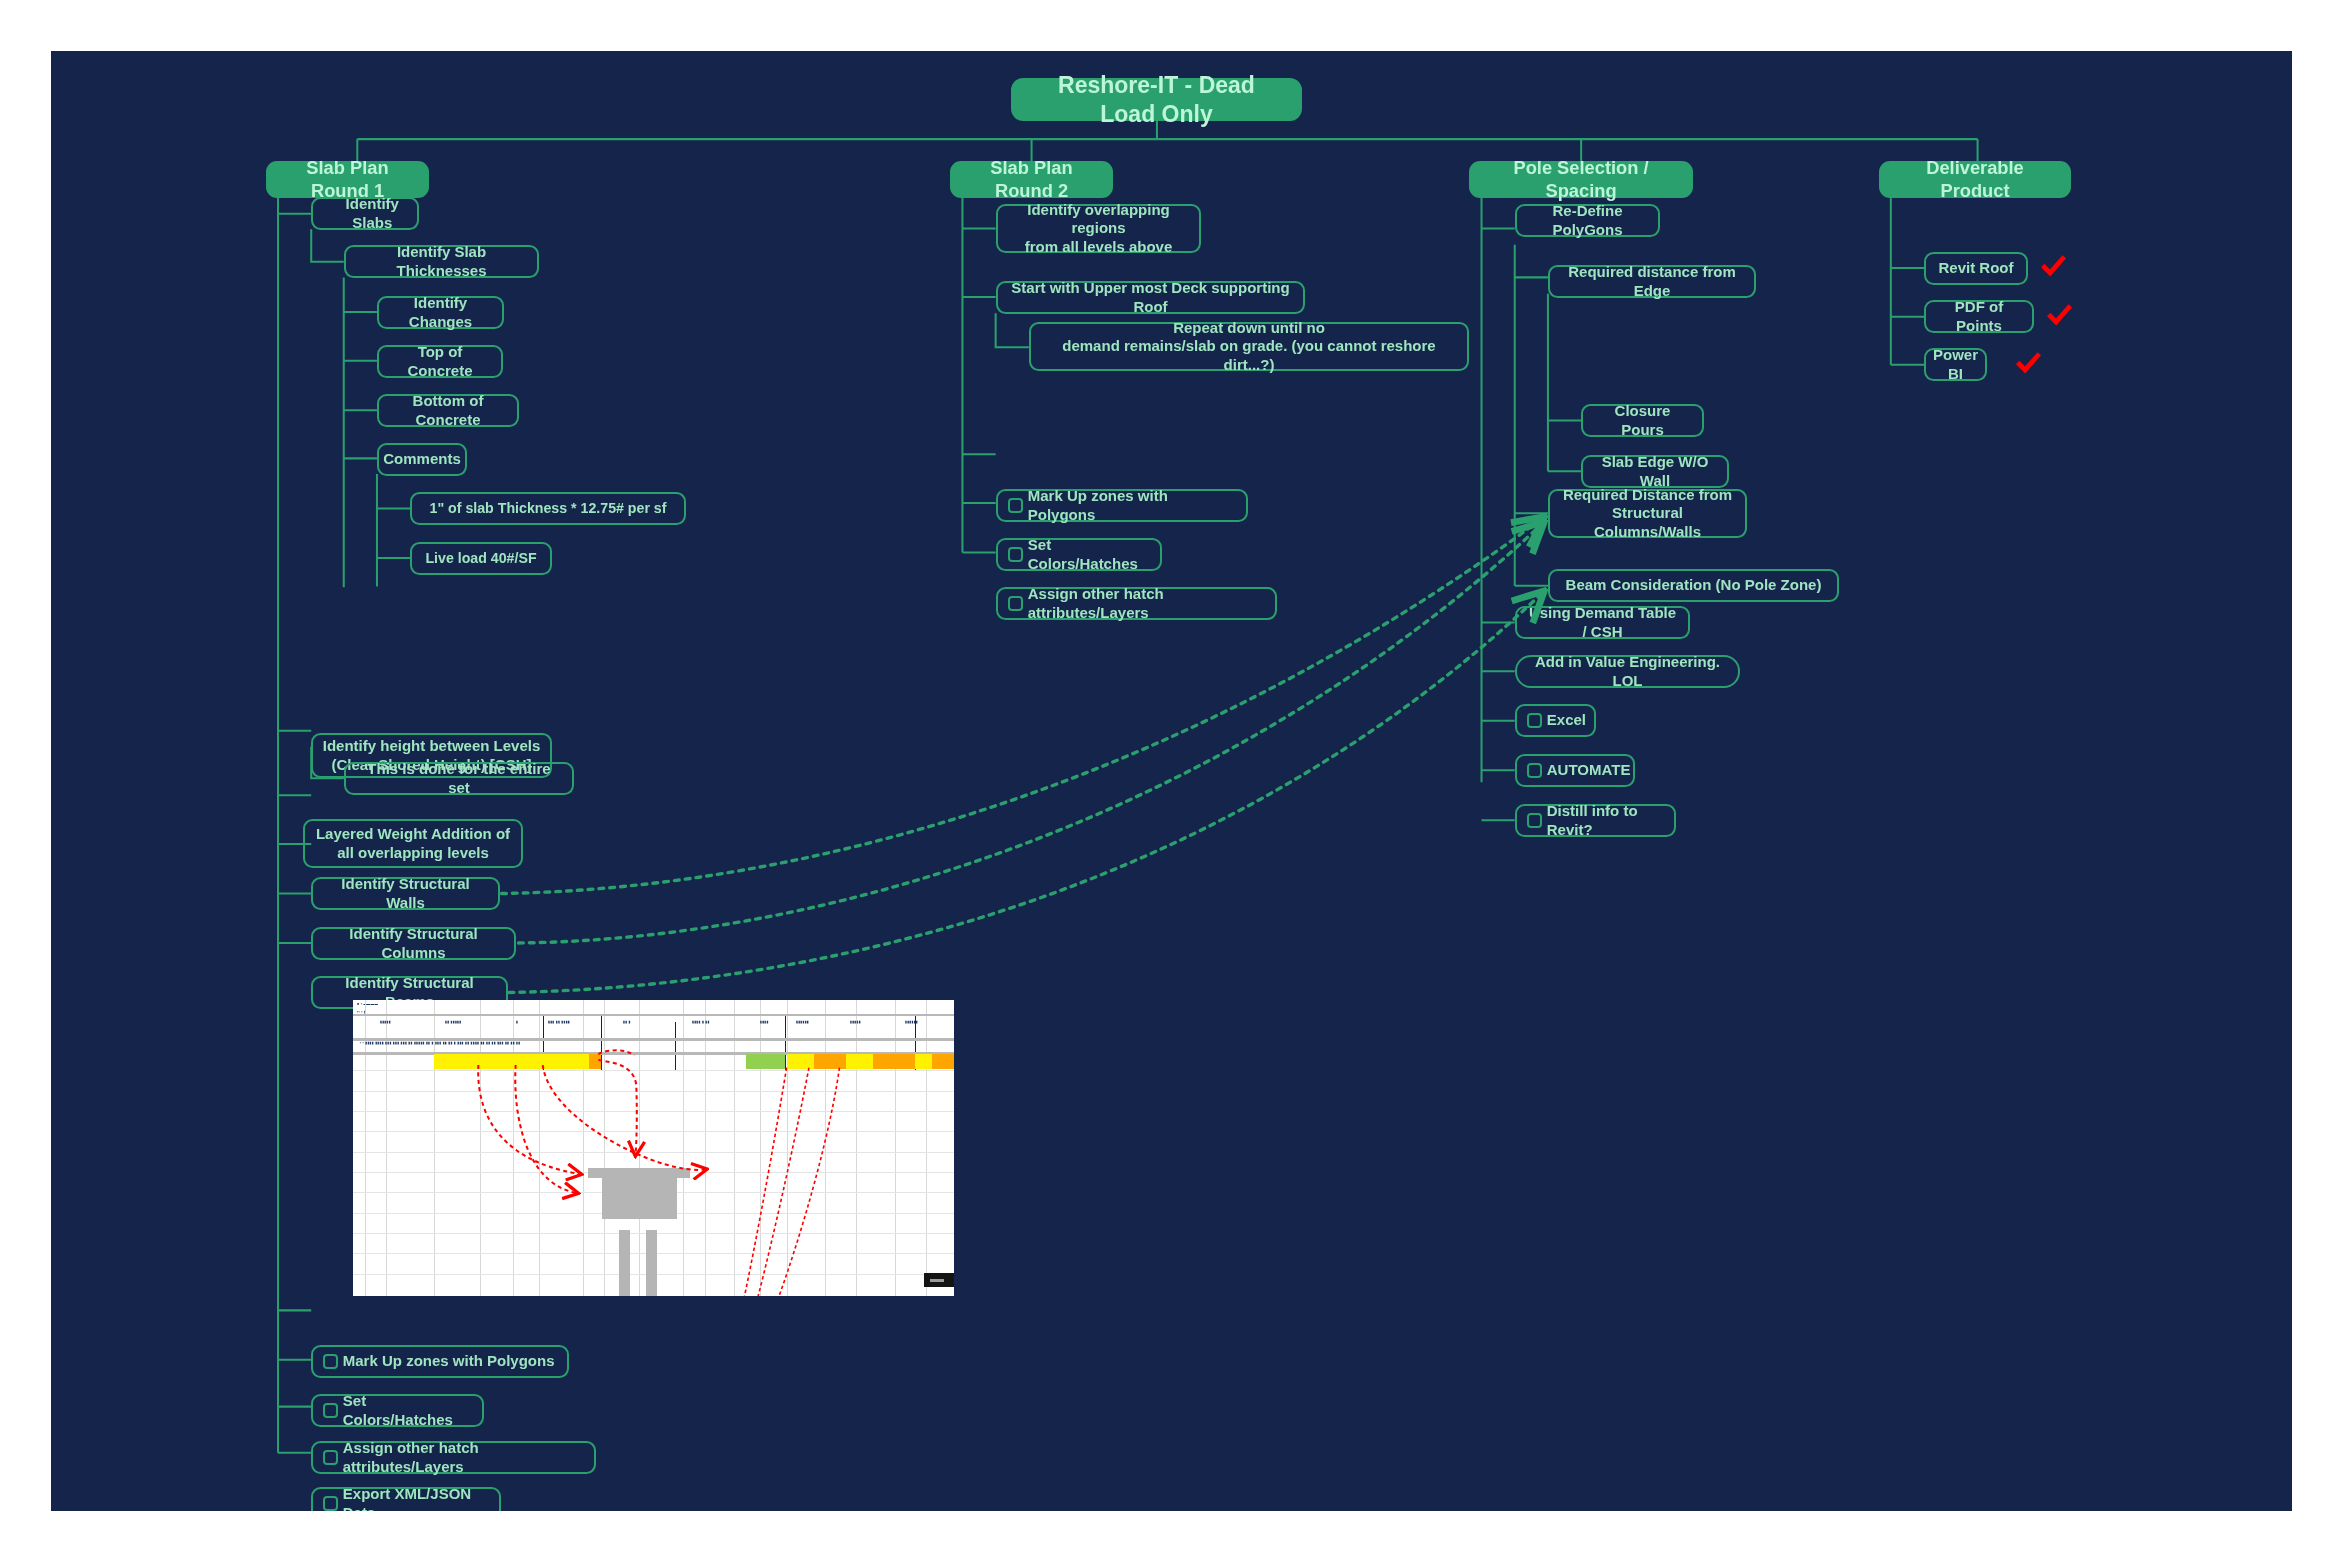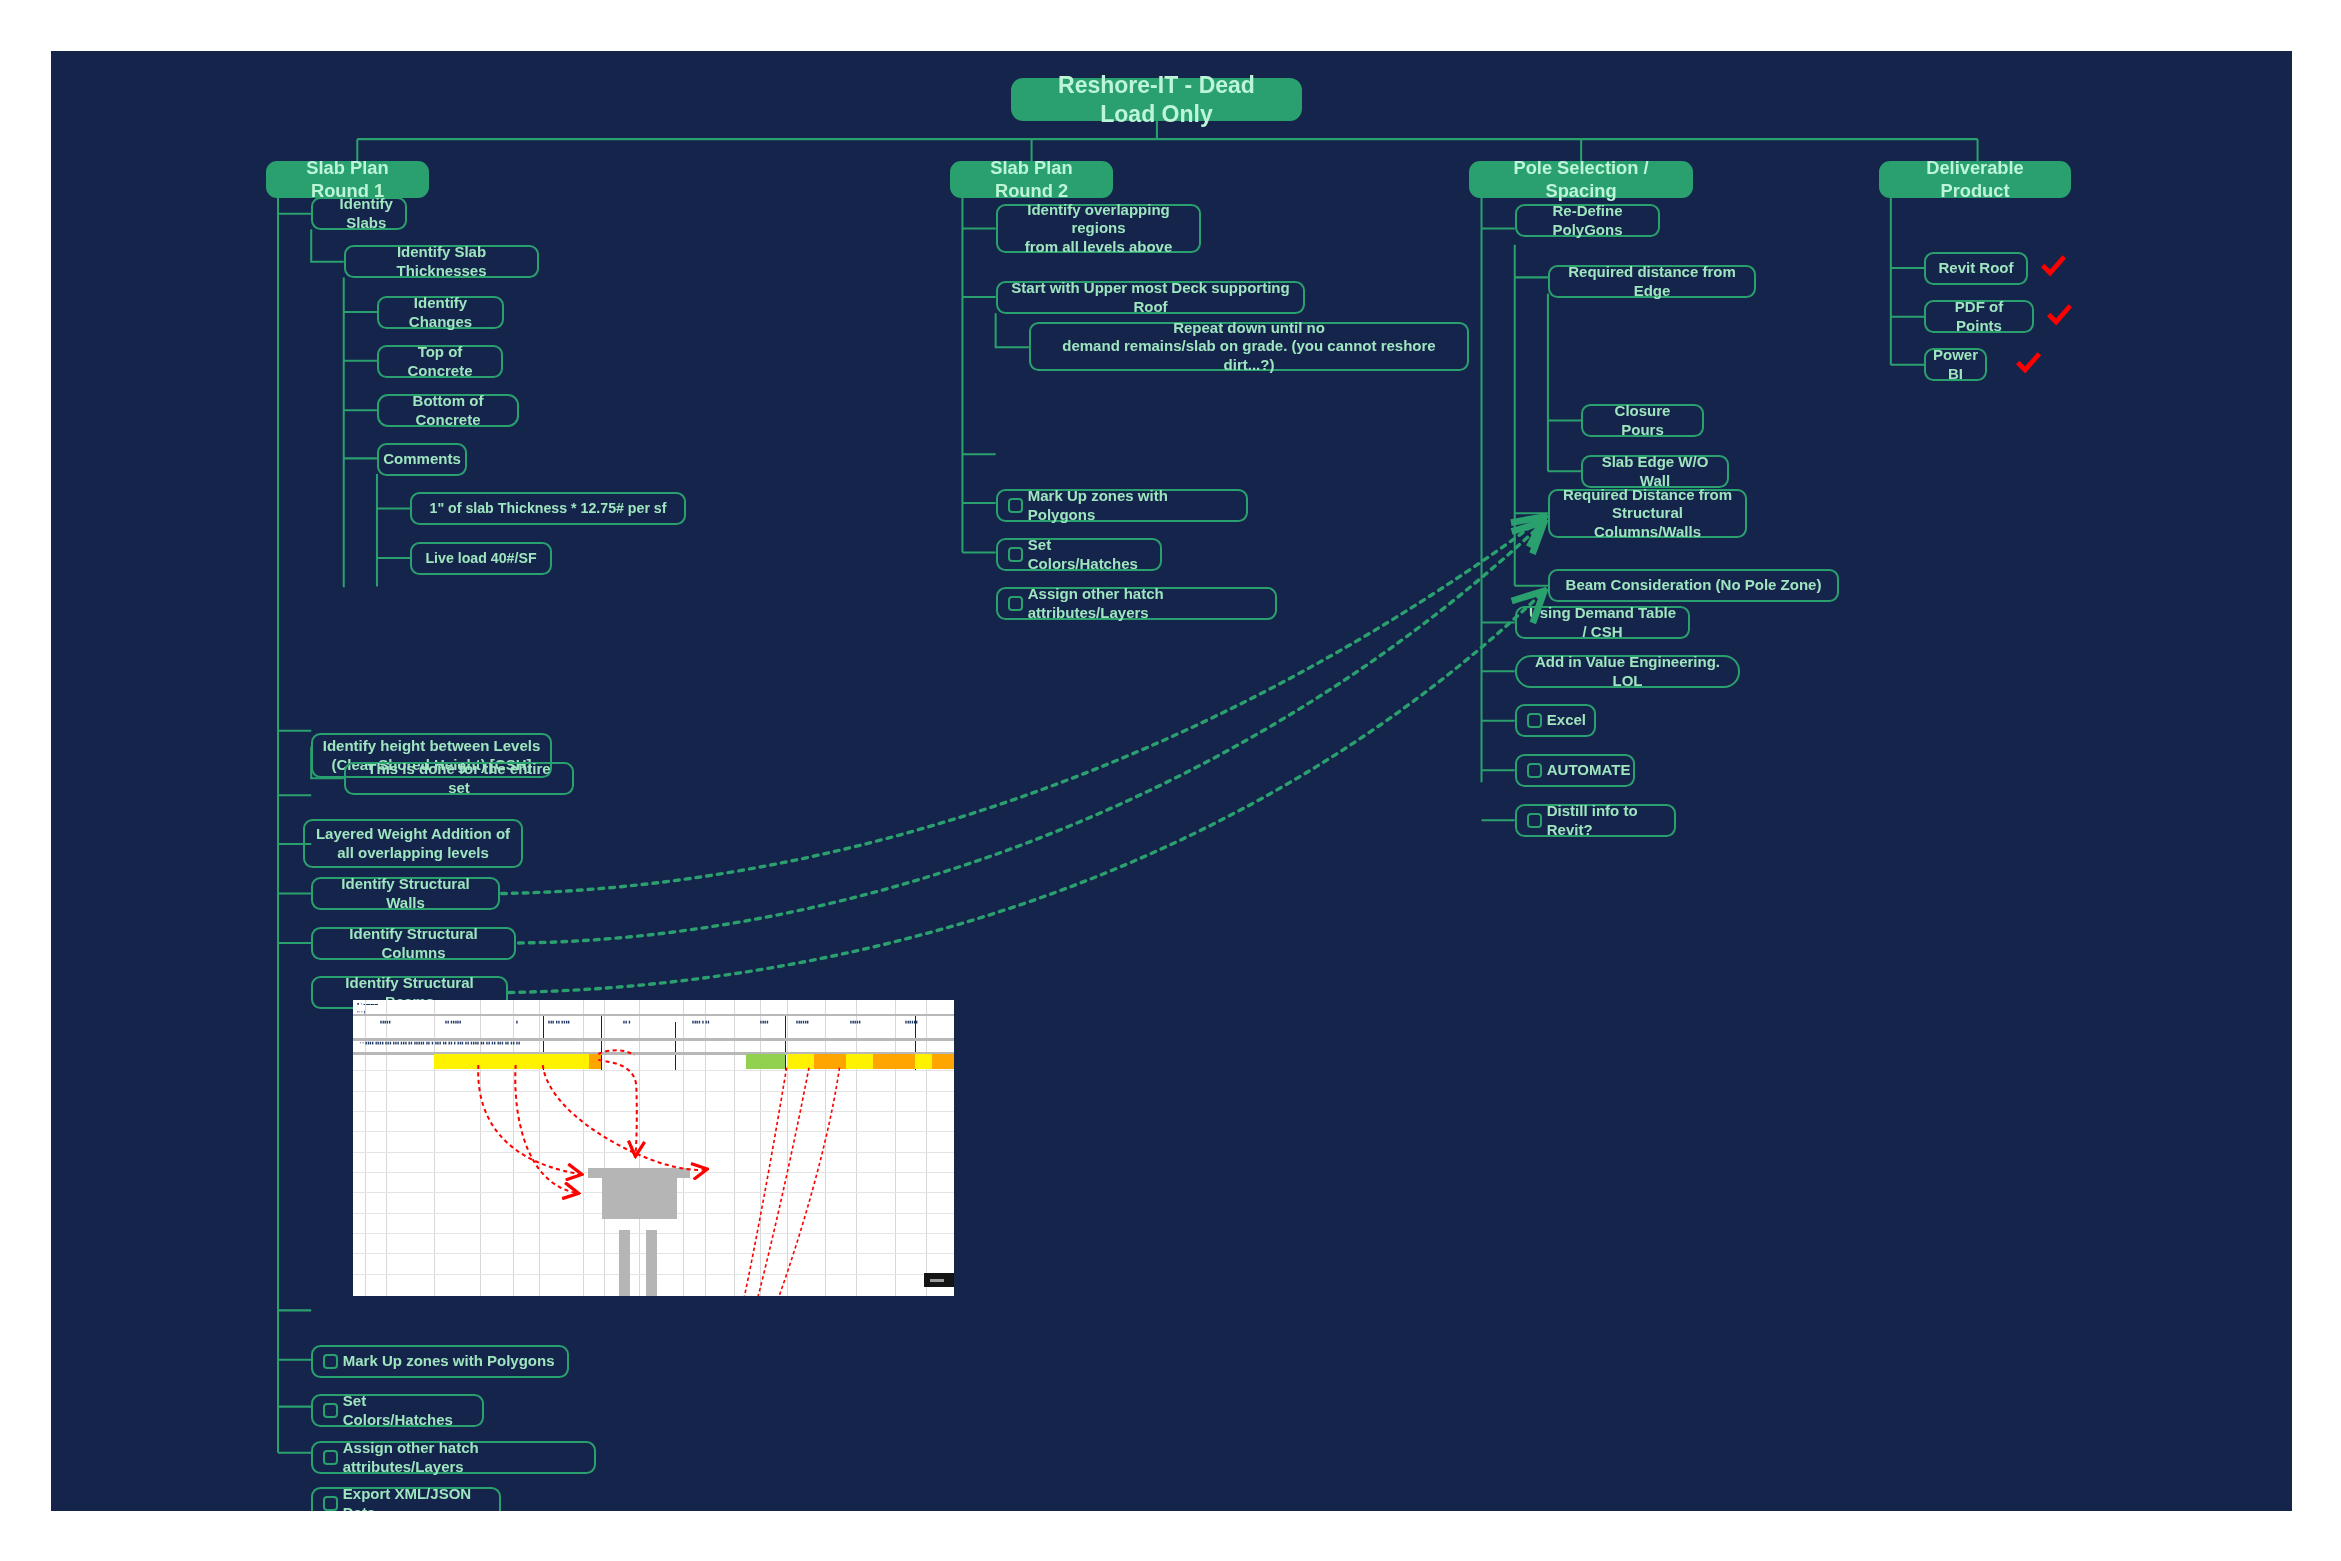--- a/index.html
+++ b/index.html
@@ -140,29 +140,29 @@
       <path d="M432 601 L481 601"></path>
 
       <path d="M481 624 L481 790"></path>
       <path d="M481 675 L530 675"></path>
       <path d="M481 748 L530 748"></path>
 
       <path d="M384 1026 L384 1073 L432 1073"></path>
     </g>
   </svg>
 
-  <div class="node lvl" style="left:260px;top:146px;width:96px;height:33px;padding-left:24px;">Identify Slabs</div>
+  <div class="node lvl" style="left:260px;top:146px;width:108px;height:33px;padding-left:24px;">Identify Slabs</div>
 
   <div class="node lvl" style="left:293px;top:194px;width:195px;height:33px;">Identify Slab Thicknesses</div>
 
   <div class="node lvl" style="left:326px;top:245px;width:127px;height:33px;">Identify Changes</div>
 
   <div class="node lvl" style="left:326px;top:294px;width:126px;height:33px;">Top of Concrete</div>
 
-  <div class="node lvl" style="left:326px;top:343px;width:142px;height:33px;border-radius:11px;">Bottom of Concrete</div>
+  <div class="node lvl" style="left:326px;top:343px;width:142px;height:33px;">Bottom of Concrete</div>
 
   <div class="node lvl" style="left:326px;top:392px;width:90px;height:33px;">Comments</div>
 
   <div class="node small" style="left:359px;top:441px;width:276px;height:33px;">1" of slab Thickness * 12.75# per sf</div>
 
   <div class="node small" style="left:359px;top:491px;width:142px;height:33px;">Live load 40#/SF</div>
 
   <div class="node lvl" style="left:260px;top:682px;width:241px;height:45px;">Identify height between Levels
 (Clear Shored Height) [CSH]</div>
 

